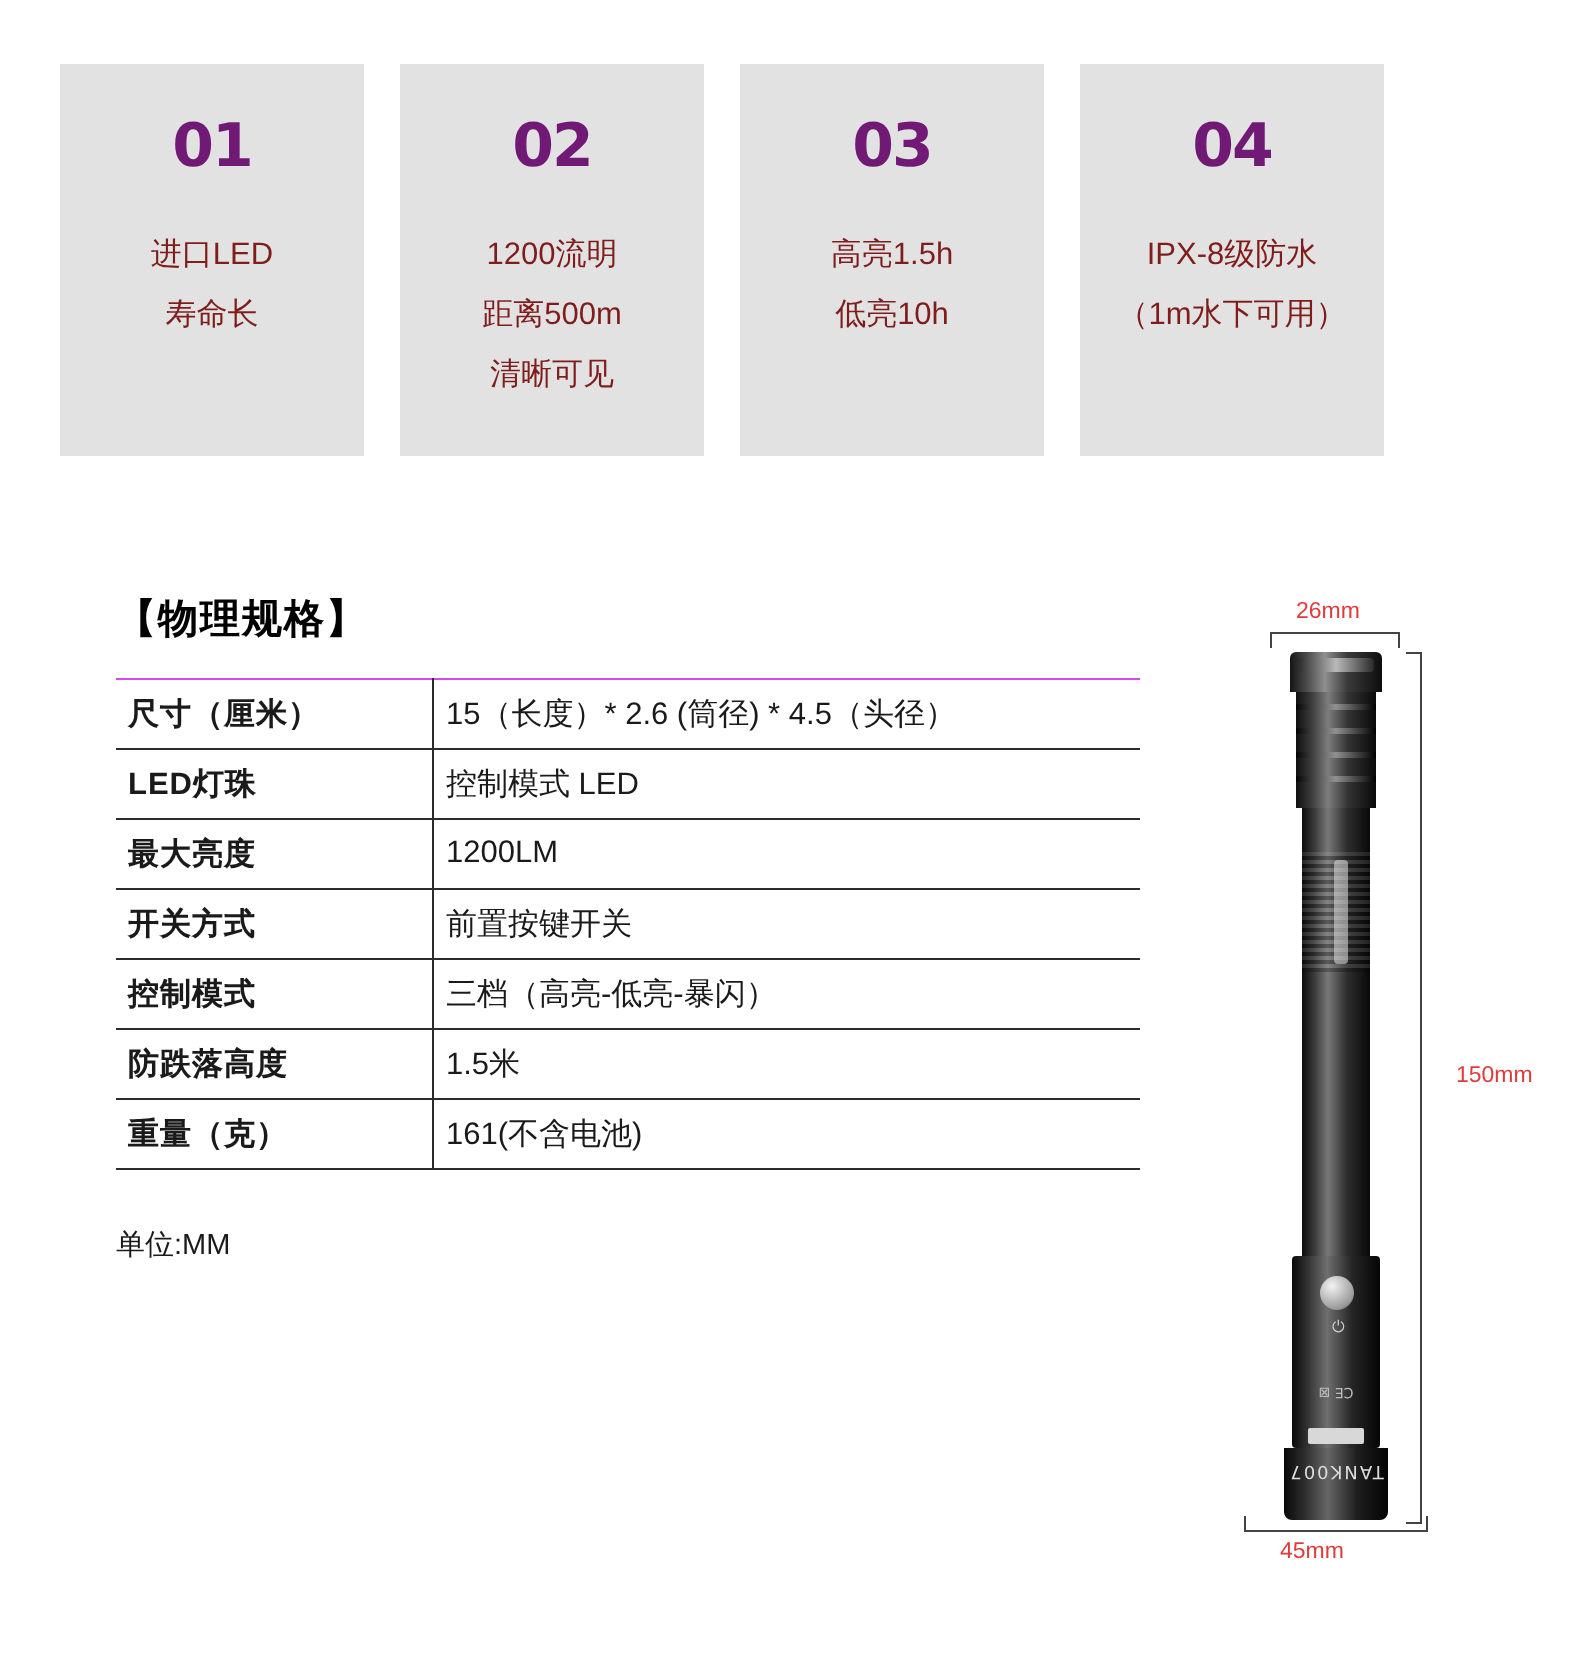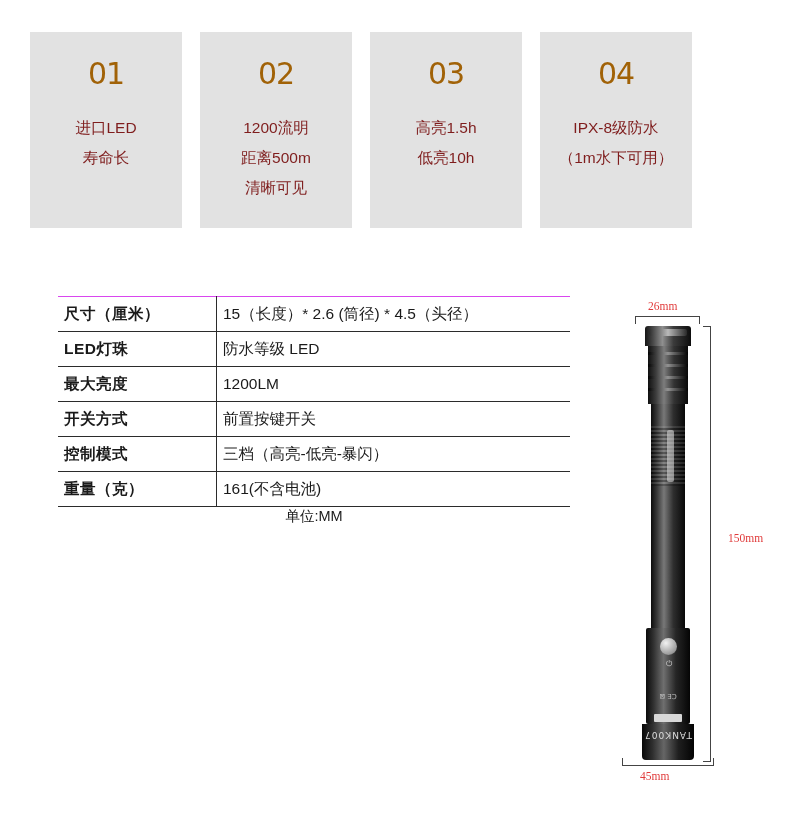--- a/index.html
+++ b/index.html
@@ -28,22 +28,22 @@
     width: 152px;
     min-height: 196px;
     display: flex;
     flex-direction: column;
     align-items: center;
     padding-top: 24px;
     box-sizing: border-box;
   }
   .feature-num {
     font-size: 30px;
-    font-weight: normal;
-    color: #a16207;
+    font-weight: bold;
+    color: #701a75;
     letter-spacing: -1px;
     margin-bottom: 22px;
     font-family: "DejaVu Sans", sans-serif;
   }
   .feature-line {
     font-size: 15.5px;
     color: #7f1d1d;
     line-height: 1.95;
     text-align: center;
     white-space: nowrap;
@@ -86,40 +86,40 @@
     font-weight: bold;
     border-right: 1px solid #2b2b2b;
     white-space: nowrap;
     letter-spacing: 0.5px;
   }
   td.spec-val {
     padding-left: 12px;
     white-space: nowrap;
   }
   .unit-note {
-    text-align: center;
+    text-align: left;
     width: 512px;
     font-size: 14.5px;
-    margin-top: 0;
+    margin-top: 28px;
     color: #1a1a1a;
   }
 
   
   .figure {
     position: absolute;
     left: 600px;
     top: 296px;
     width: 180px;
     height: 500px;
   }
   .dim-label {
     position: absolute;
     font-size: 11.5px;
     color: #e03a3a;
-    font-family: Liberation Serif, serif;
+    font-family: Liberation Sans, sans-serif;
     text-align: center;
   }
   .dim-top { left: 48px; top: 4px; }
   .dim-right { left: 128px; top: 236px; }
   .dim-bottom { left: 40px; top: 474px; }
 
   
   .cal-top {
     position: absolute;
     left: 35px;
@@ -281,42 +281,47 @@
 
   <div class="feature-card">
     <div class="feature-num">04</div>
     <div class="feature-line">IPX-8级防水</div>
     <div class="feature-line">（1m水下可用）</div>
   </div>
 
 </div>
 
 <div class="spec-wrap">
+  <div class="spec-title">【物理规格】</div>
 
   <table class="spec">
     <tbody>
       <tr>
         <td class="spec-key">尺寸（厘米）</td>
         <td class="spec-val">15（长度）* 2.6 (筒径) * 4.5（头径）</td>
       </tr>
       <tr>
         <td class="spec-key">LED灯珠</td>
-        <td class="spec-val">防水等级 LED</td>
+        <td class="spec-val">控制模式 LED</td>
       </tr>
       <tr>
         <td class="spec-key">最大亮度</td>
         <td class="spec-val">1200LM</td>
       </tr>
       <tr>
         <td class="spec-key">开关方式</td>
         <td class="spec-val">前置按键开关</td>
       </tr>
       <tr>
         <td class="spec-key">控制模式</td>
         <td class="spec-val">三档（高亮-低亮-暴闪）</td>
+      </tr>
+      <tr>
+        <td class="spec-key">防跌落高度</td>
+        <td class="spec-val">1.5米</td>
       </tr>
       <tr>
         <td class="spec-key">重量（克）</td>
         <td class="spec-val">161(不含电池)</td>
       </tr>
     </tbody>
   </table>
 
   <div class="unit-note">单位:MM</div>
 </div>

